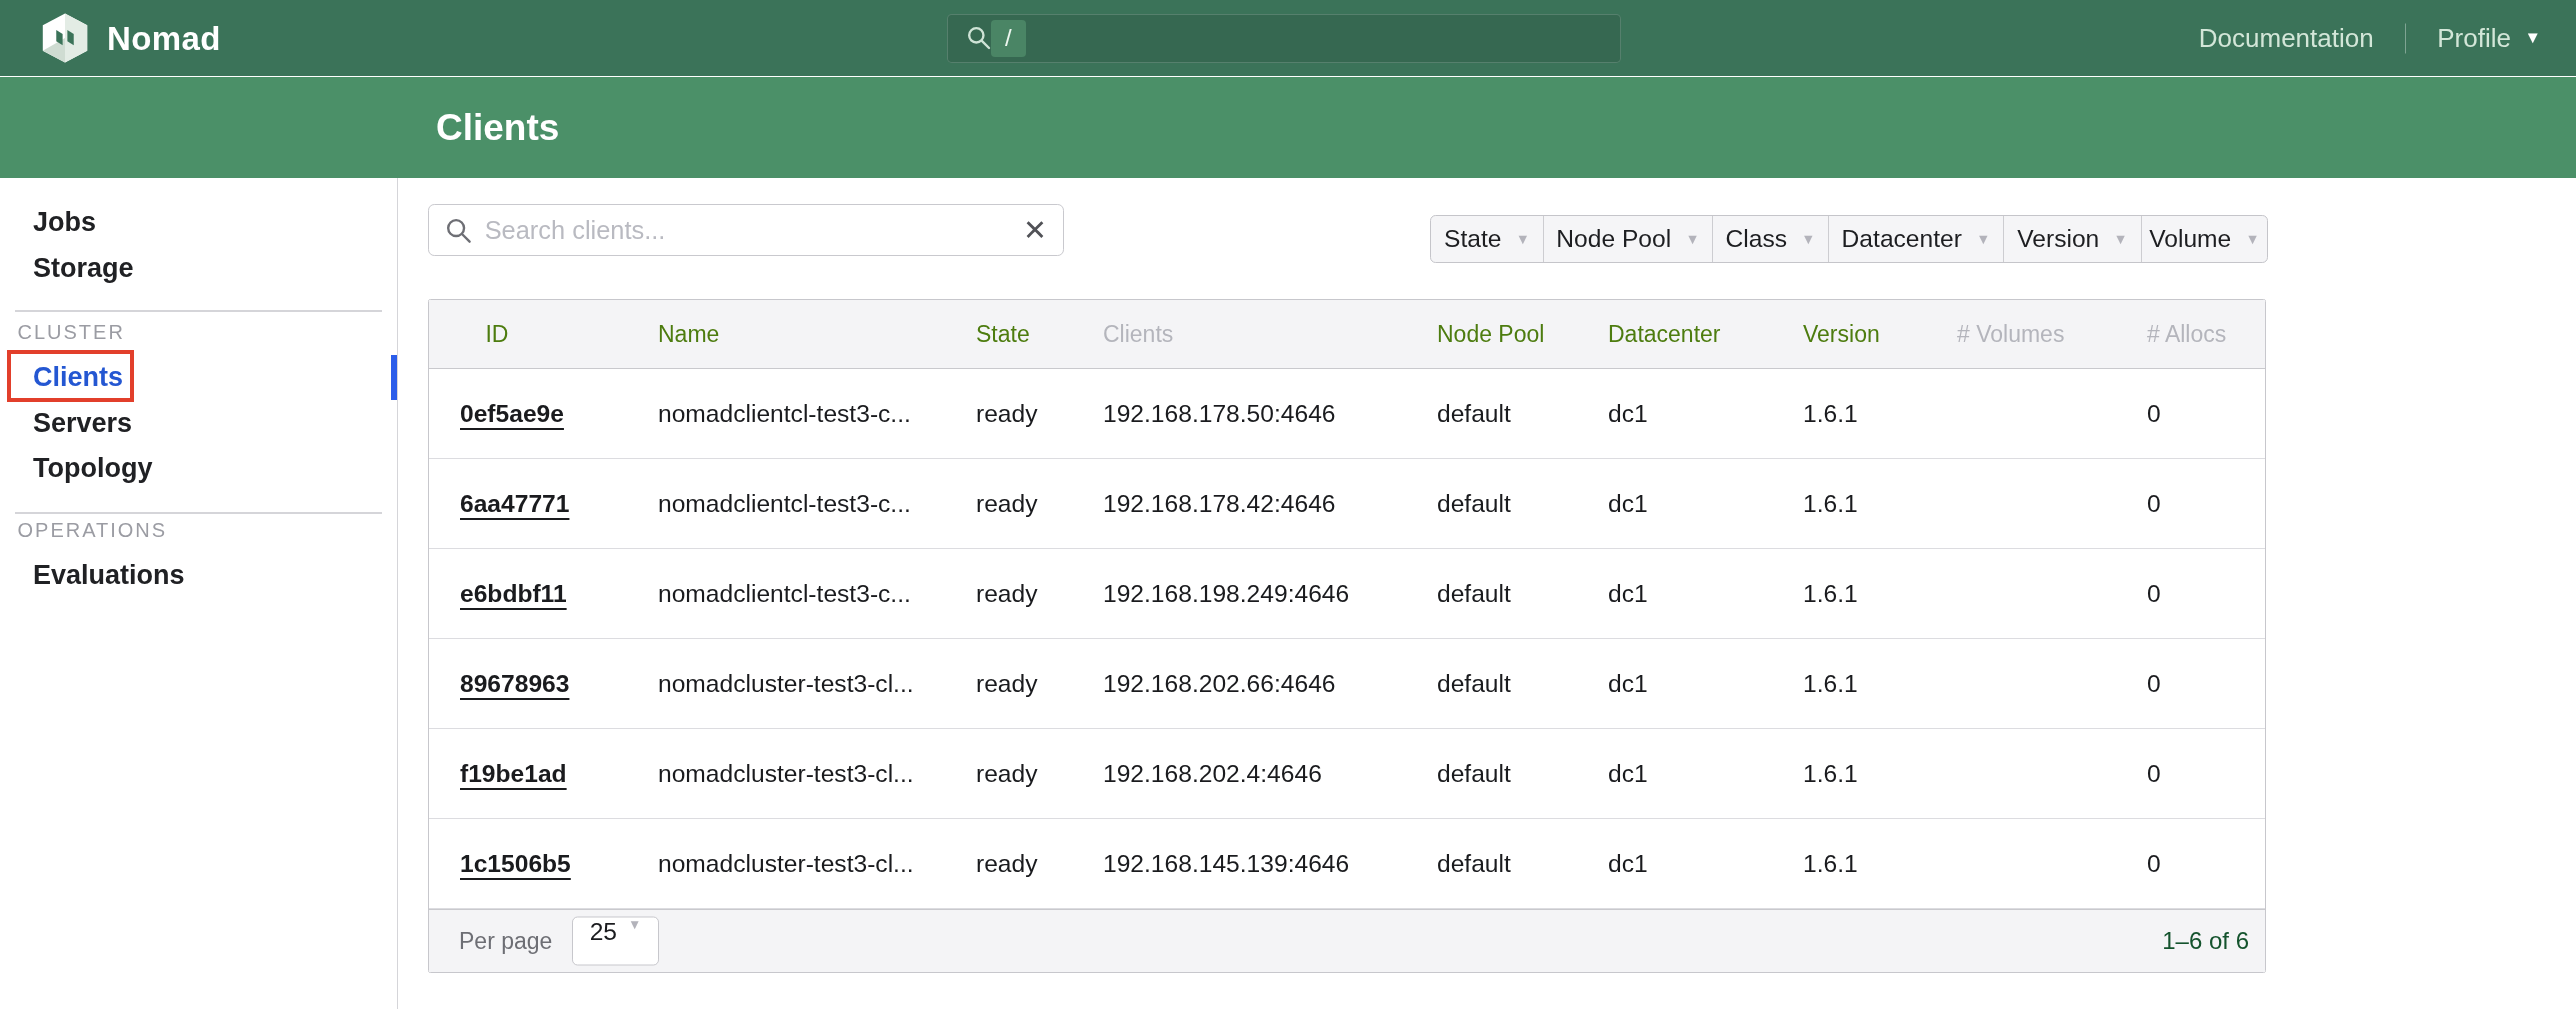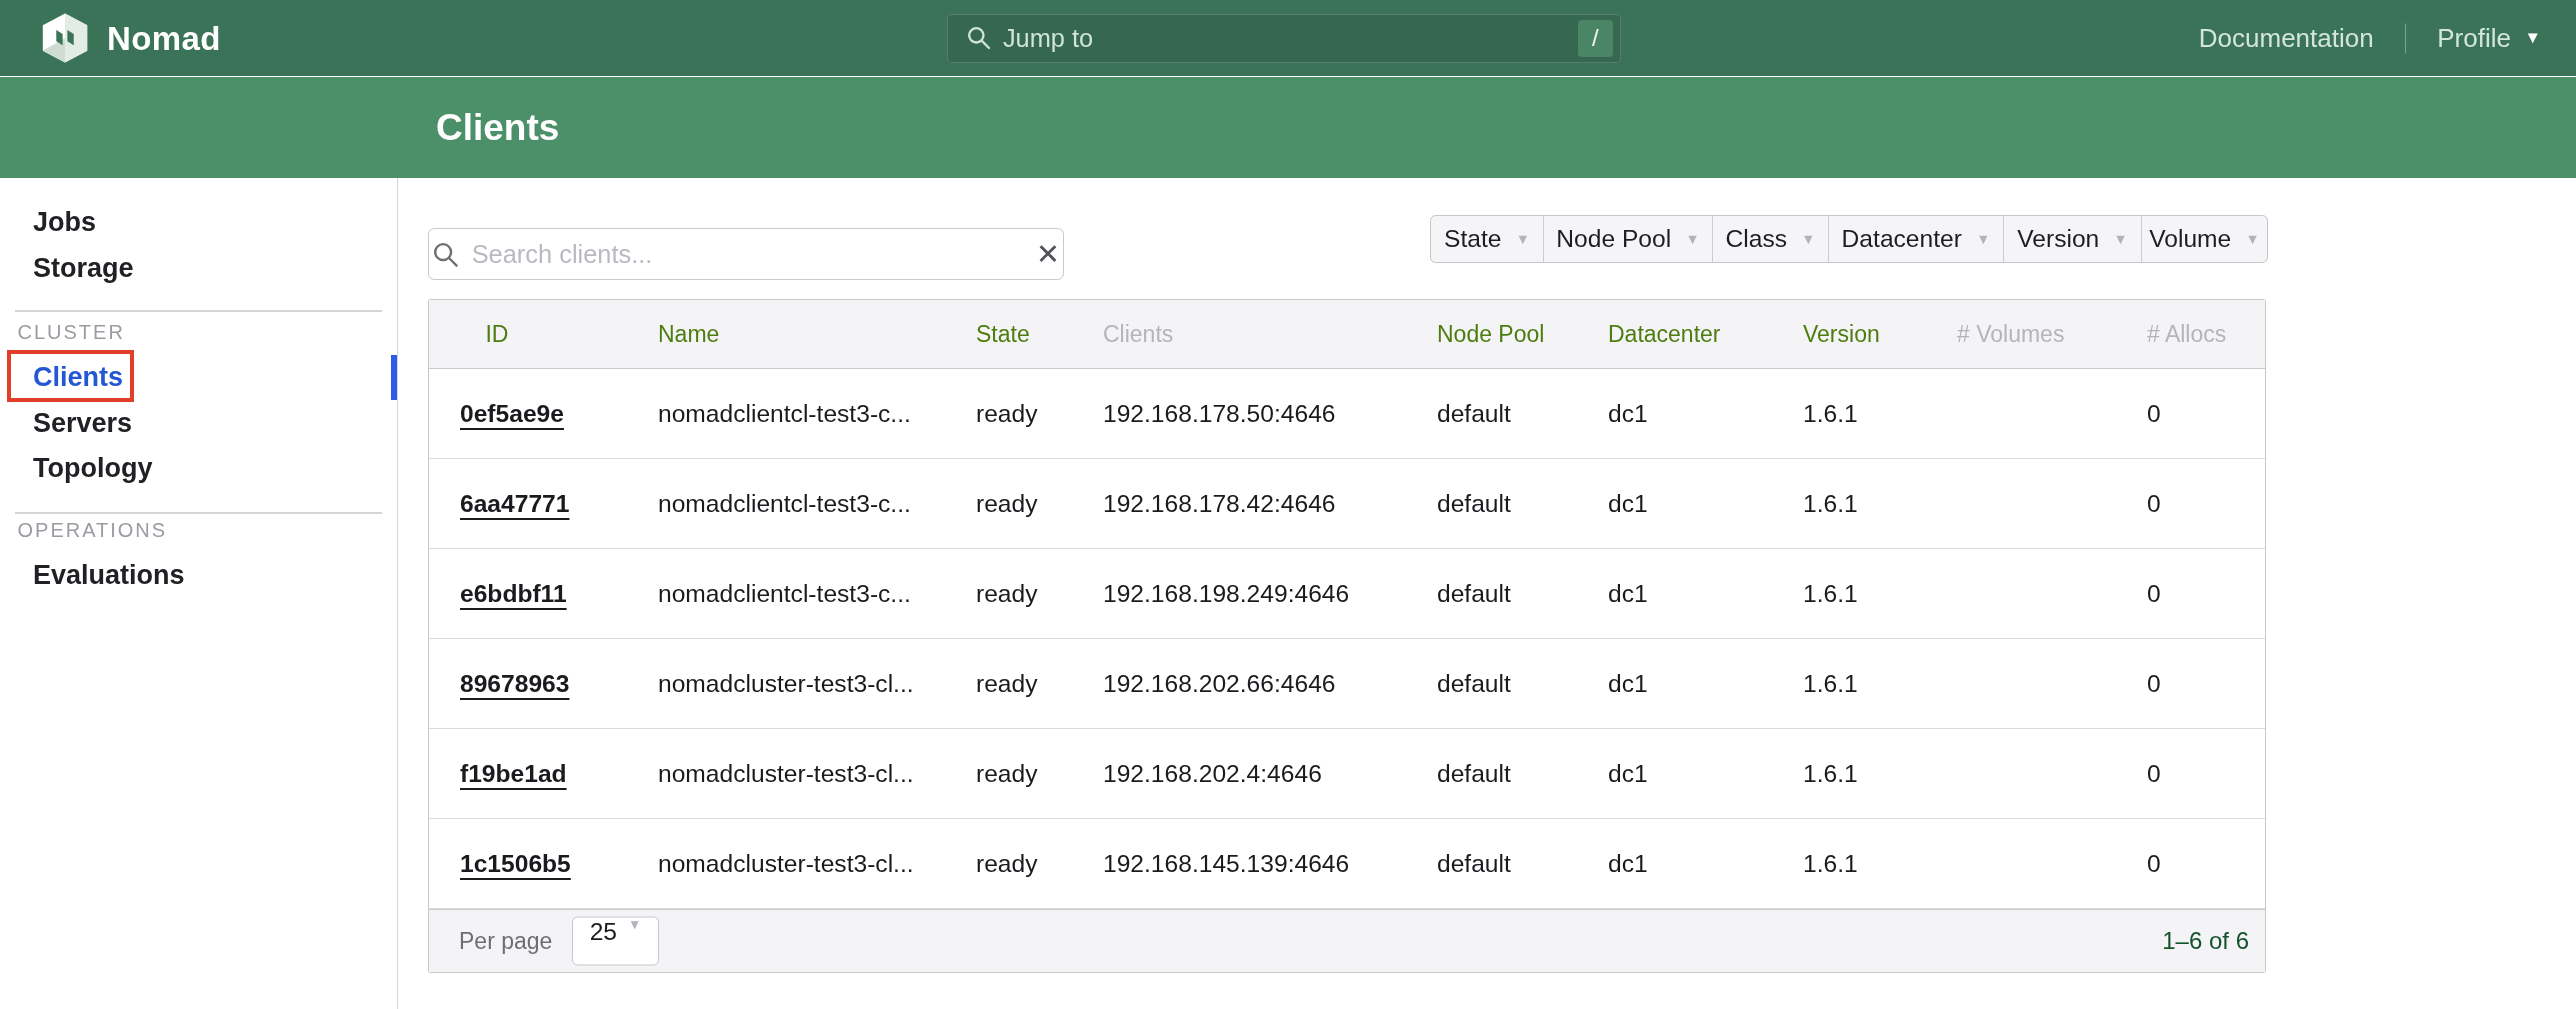--- a/index.html
+++ b/index.html
@@ -33,23 +33,23 @@
   .side-item{position:absolute;left:33px;transform:translateY(-50%);font-size:27px;font-weight:700;
     color:#202124;white-space:nowrap;cursor:pointer;}
   .side-item.active{color:#2457d2;}
   .side-section{position:absolute;left:17.5px;transform:translateY(-50%);font-size:20px;font-weight:500;
     color:#9b9ca3;letter-spacing:2px;white-space:nowrap;}
   .side-divider{position:absolute;left:15px;width:367px;height:1.6px;background:#d5d5d9;}
   .active-bar{position:absolute;right:0;top:177px;width:6.3px;height:45px;background:#2b5dea;}
   .red-box{position:absolute;left:7.1px;top:172px;width:119px;height:44px;border:4px solid #e23f2b;}
   
   .main{position:absolute;left:398px;top:178px;width:2178px;height:832px;}
-  .search-box{position:absolute;left:30px;top:50px;width:636px;height:52px;box-sizing:border-box;
+  .search-box{position:absolute;left:30px;top:26px;width:636px;height:52px;box-sizing:border-box;
     border:1.6px solid #c9c9ce;border-radius:6.3px;background:#fff;display:flex;align-items:center;
-    padding:0 3px;}
+    padding:0 16px;}
   .search-box .ph{font-size:25.4px;color:#b9bac1;margin-left:12.7px;flex:1;}
   .clear-x{font-size:28.6px;color:#515257;line-height:1;cursor:pointer;}
   .filter-group{position:absolute;left:1032px;top:37px;height:48px;box-sizing:border-box;display:flex;
     border:1.6px solid #c5c5ca;border-radius:5.6px;background:#f5f5f7;overflow:hidden;}
   .filter-btn{display:flex;align-items:center;justify-content:center;gap:14.3px;font-size:24.6px;
     color:#1d1e21;box-sizing:border-box;border-left:1.6px solid #cdcdd1;cursor:pointer;}
   .filter-btn:first-child{border-left:none;}
   .caret-gray{font-size:14.3px;color:#b3b3bb;line-height:1;}
   
   .clients-table{position:absolute;left:30px;top:121px;width:1838px;box-sizing:border-box;
@@ -94,21 +94,20 @@
     <span class="brand-name">Nomad</span>
   </div>
 
   <div class="nav-search">
     <span>
       <svg width="25.4" height="25.4" viewBox="0 0 32 32">
         <circle cx="13" cy="13" r="9" fill="none" stroke="#cfe3d6" stroke-width="3"></circle>
         <line x1="20" y1="20" x2="29" y2="29" stroke="#cfe3d6" stroke-width="3" stroke-linecap="round"></line>
       </svg>
     </span>
-    <span class="ph">Jump to</span>
     <span class="shortcut-badge">/</span>
   </div>
 
   <div class="nav-links">
     <span>Documentation</span>
     <span class="pipe"></span>
     <span class="profile">
       <span>Profile</span>
       <span class="caret-white">▼</span>
     </span>

